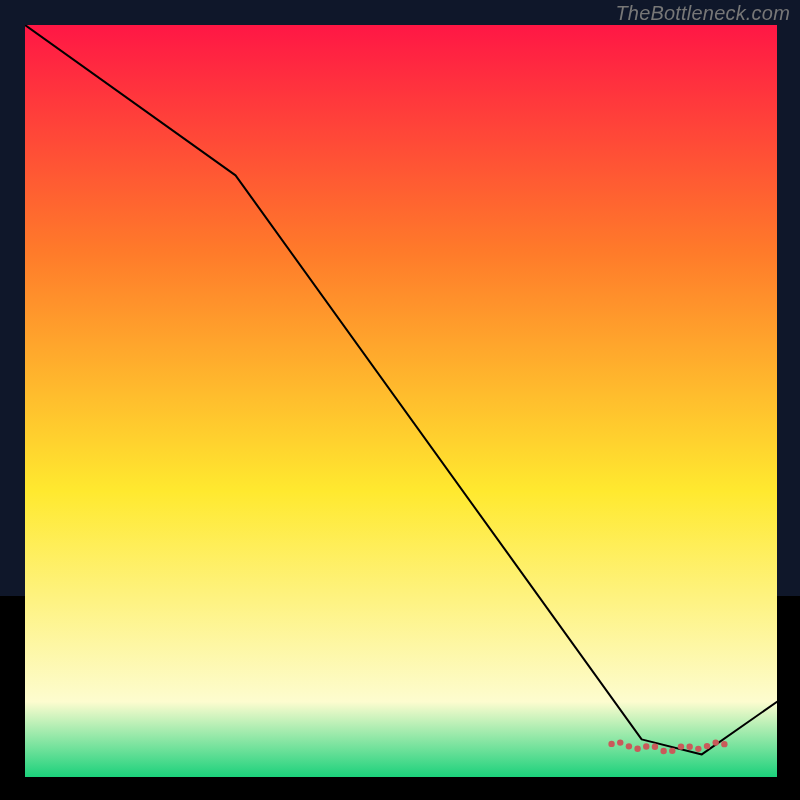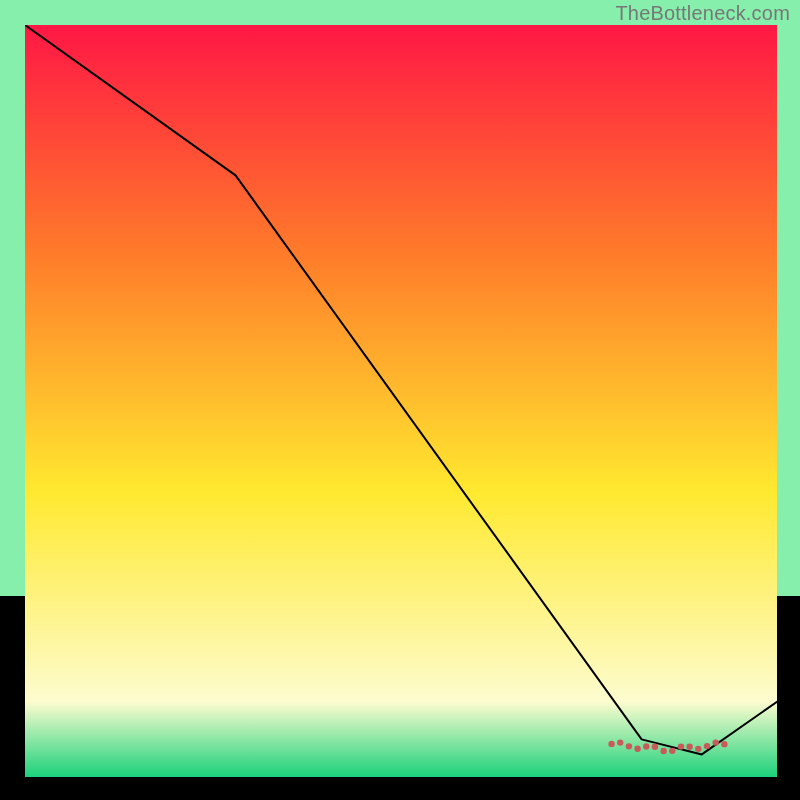--- a/index.html
+++ b/index.html
@@ -8,21 +8,22 @@
     width: 800px;
     height: 800px;
     background: #000;
     overflow: hidden;
     font-family: Arial, Helvetica, sans-serif;
   }
   .stage {
     position: relative;
     width: 800px;
     height: 596px;
-    background: #86efac;
+    background: #0f172a;
+    font-style: italic;
   }
   .plot-wrap {
     position: absolute;
     left: 25px;
     top: 25px;
     width: 752px;
     height: 752px;
     background: #000;
   }
   svg.plot {

